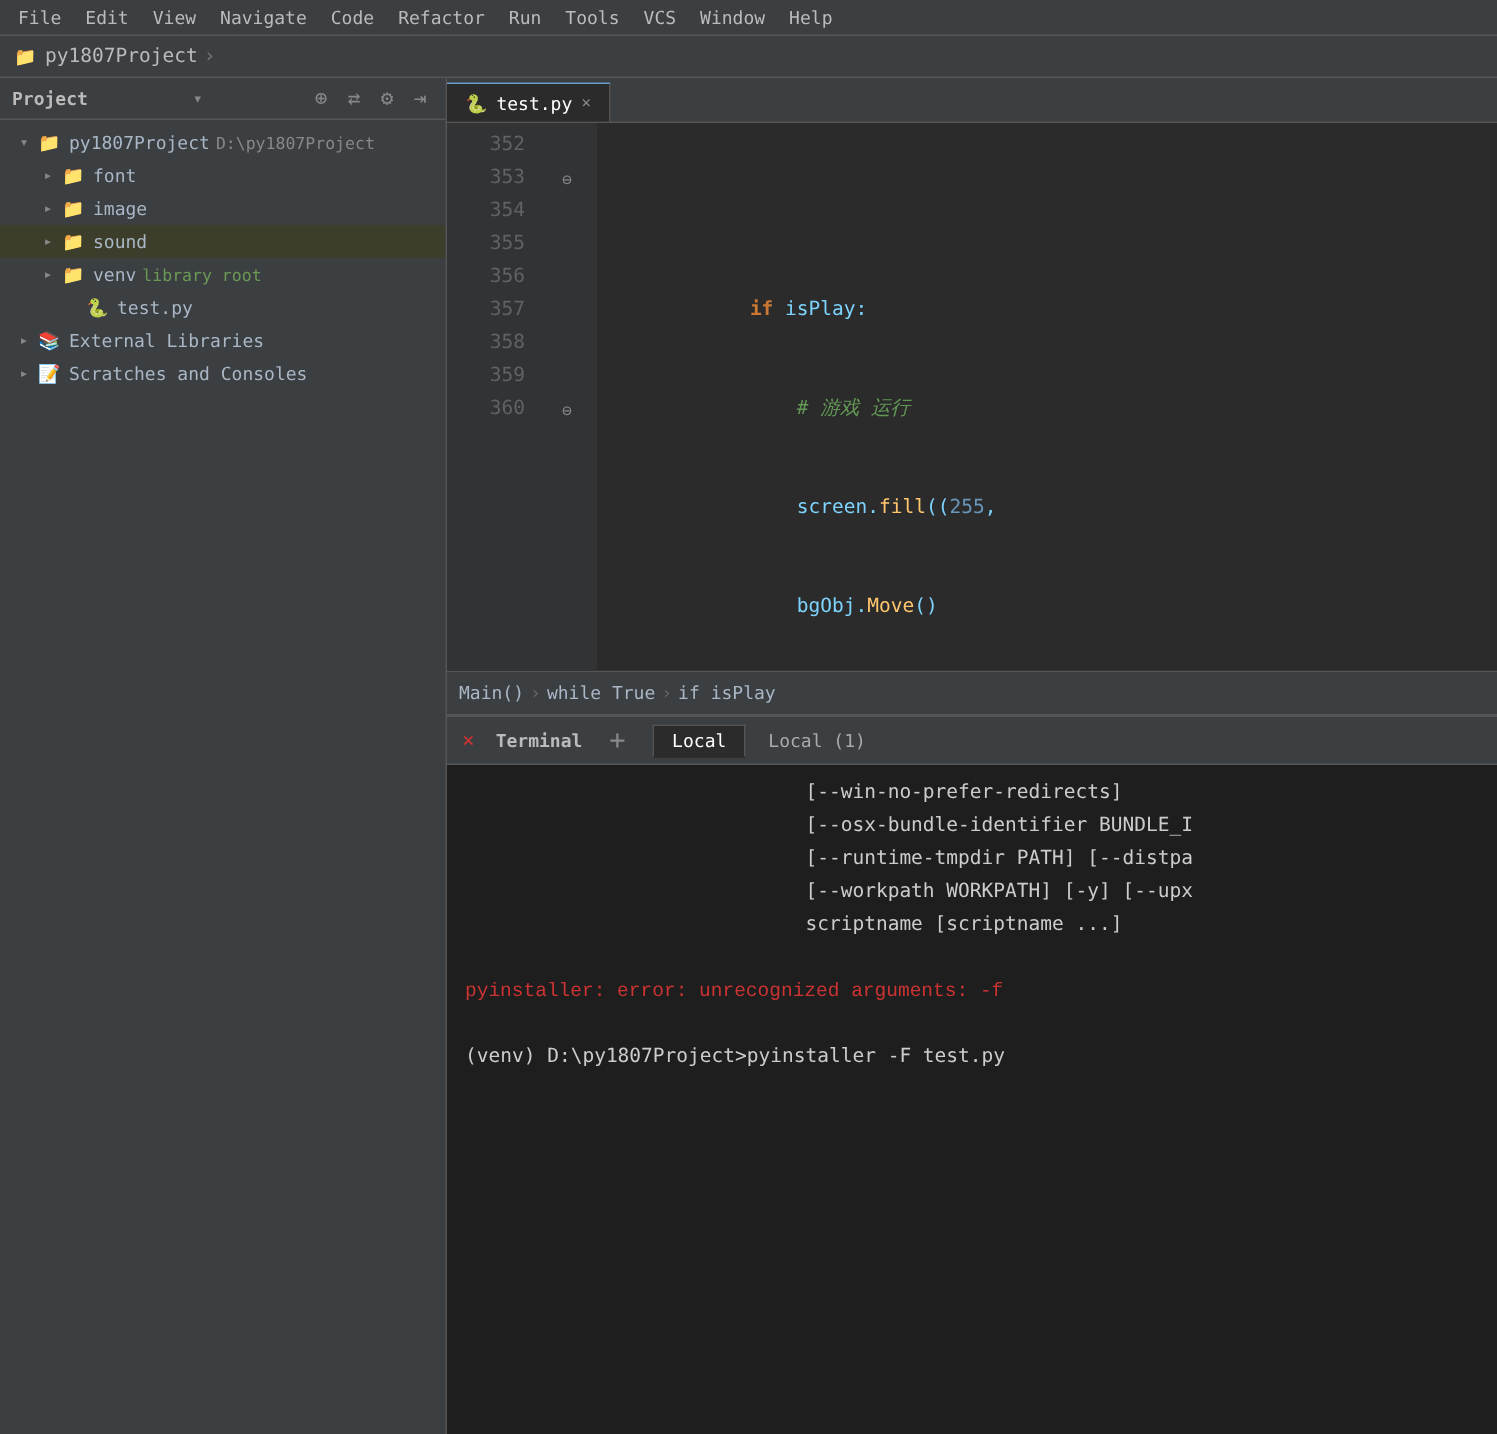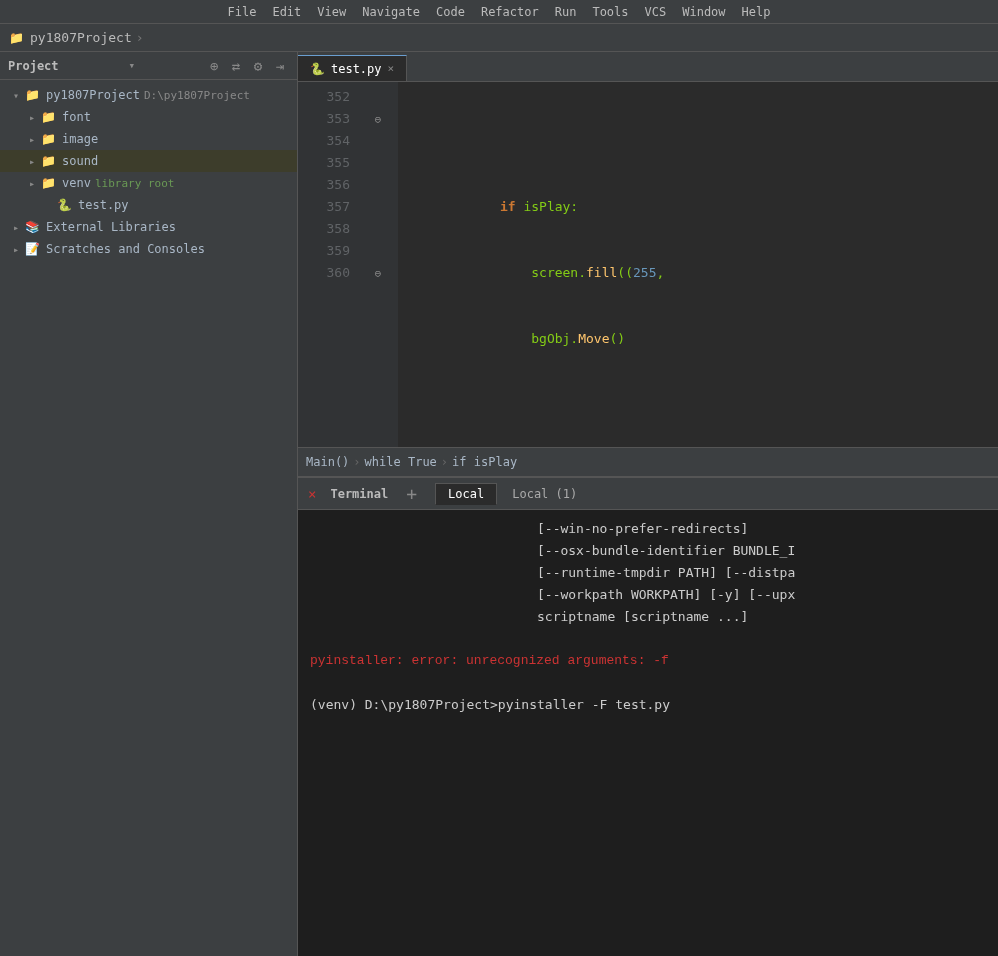--- a/index.html
+++ b/index.html
@@ -14,21 +14,20 @@
     }
 
     
     .menu-bar {
       background: #3c3f41;
       display: flex;
       align-items: center;
       height: 24px;
       padding: 0 4px;
       border-bottom: 1px solid #555;
-      justify-content: center;
     }
     .menu-item {
       color: #bbbbbb;
       padding: 2px 8px;
       cursor: pointer;
       font-size: 12px;
     }
 
     
     .title-bar {
@@ -225,21 +224,21 @@
       border-top: 1px solid #555;
     }
     .breadcrumb-item {
       color: #a9b7c6;
     }
     .breadcrumb-sep {
       color: #666;
       margin: 0 4px;
     }
     .kw-if { color: #cc7832; font-weight: bold; }
-    .var-white { color: #84cc16; text-align: center; }
+    .var-white { color: #7dd3fc; text-align: center; }
     .comment-green { color: #629755; font-style: italic; }
     .number-blue { color: #6897bb; }
     .method-yellow { color: #ffc66d; }
 
     
     .bottom-panel {
       height: 480px;
       background: #2b2b2b;
       border-top: 2px solid #555;
       display: flex;
@@ -461,20 +460,23 @@
           <div class="fold-cell"></div>
           <div class="fold-cell fold-active">⊖</div>
         </div>
 
         <div class="code-lines">
           <div class="code-line">&nbsp;</div>
           <div class="code-line">
             <span style="white-space:pre">            </span><span class="kw-if">if</span><span class="var-white"> isPlay:</span>
           </div>
           <div class="code-line">
+            <span style="white-space:pre">                </span><span class="comment-green"># 游戏 运行</span>
+          </div>
+          <div class="code-line">
             <span style="white-space:pre">                </span><span class="var-white">screen.</span><span class="method-yellow">fill</span><span class="var-white">((</span><span class="number-blue">255</span><span class="var-white">,</span>
           </div>
           <div class="code-line">
             <span style="white-space:pre">                </span><span class="var-white">bgObj.</span><span class="method-yellow">Move</span><span class="var-white">()</span>
           </div>
           
           
           
           
         </div>

